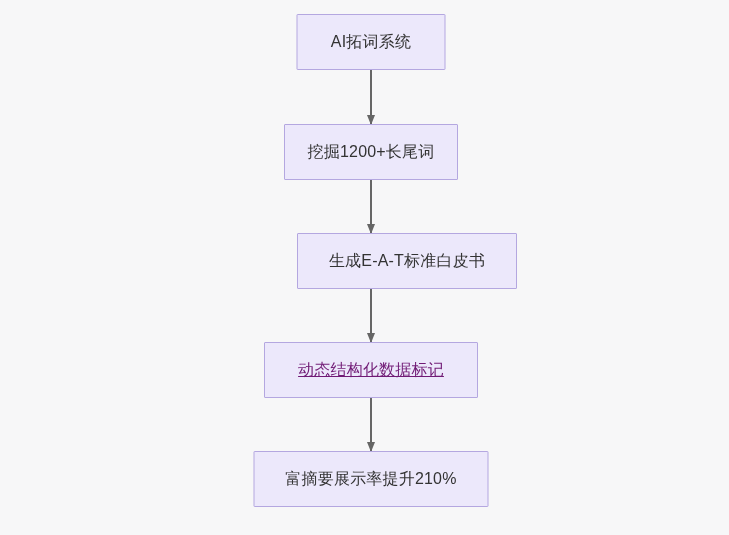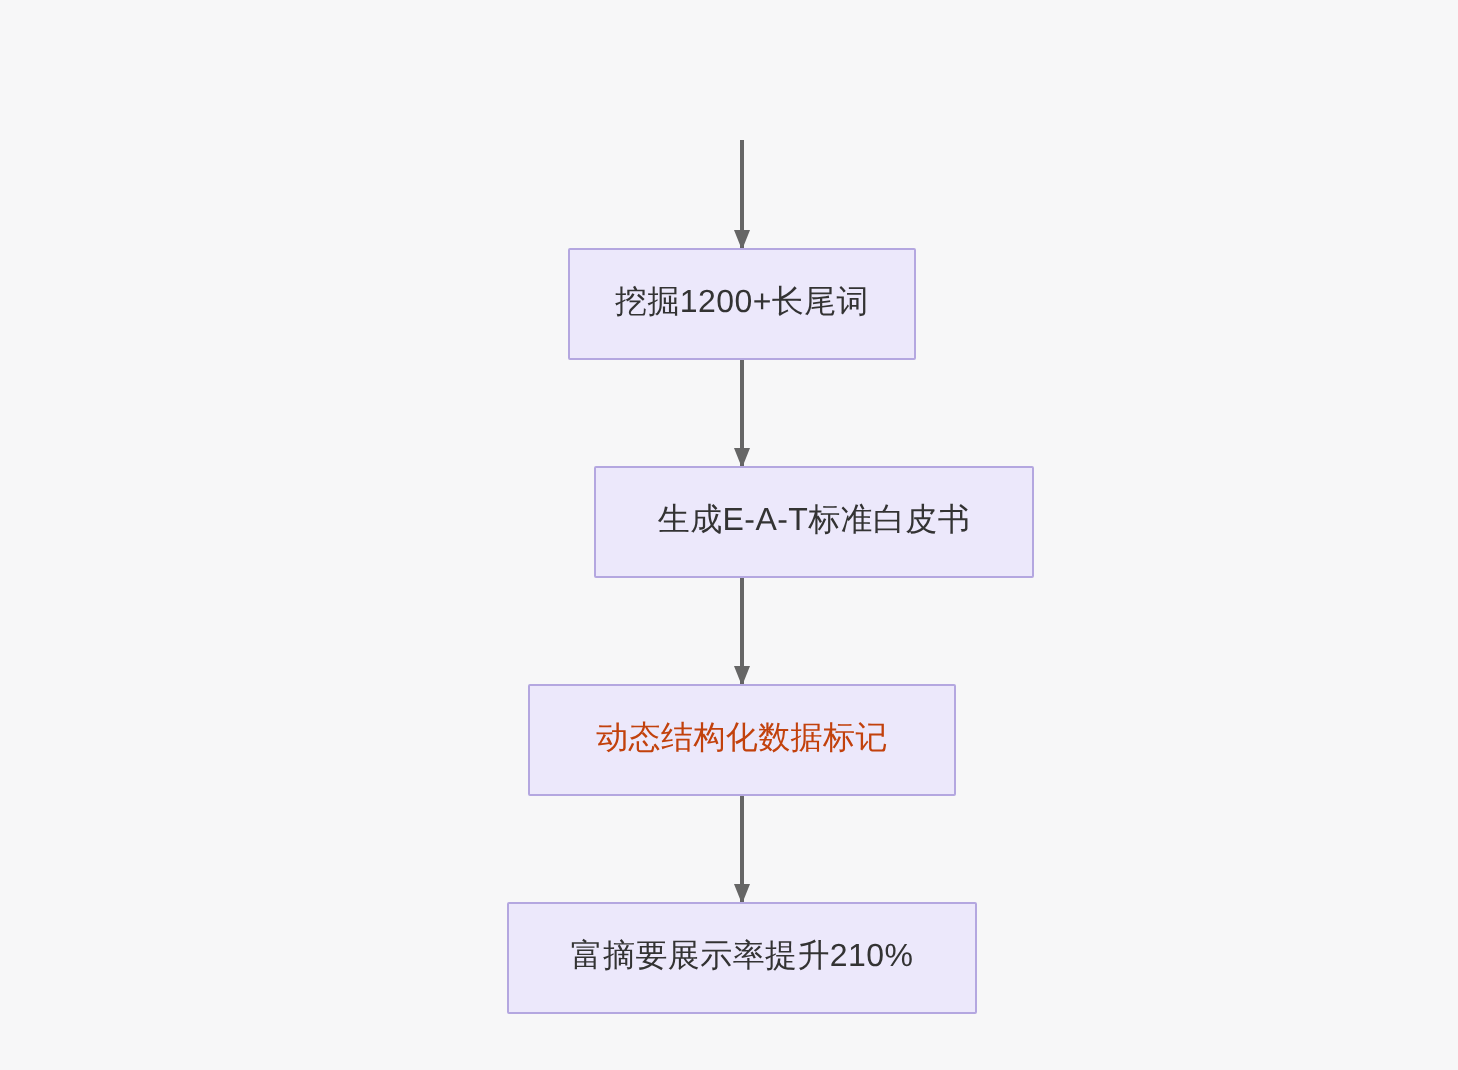--- a/index.html
+++ b/index.html
@@ -56,18 +56,19 @@
       </marker>
     </defs>
     <g id="edges-group">
         <line x1="371" y1="70" x2="371" y2="124" stroke="#666666" stroke-width="2" marker-end="url(#arrowhead)"></line>
         <line x1="371" y1="180" x2="371" y2="233" stroke="#666666" stroke-width="2" marker-end="url(#arrowhead)"></line>
         <line x1="371" y1="289" x2="371" y2="342" stroke="#666666" stroke-width="2" marker-end="url(#arrowhead)"></line>
         <line x1="371" y1="398" x2="371" y2="451" stroke="#666666" stroke-width="2" marker-end="url(#arrowhead)"></line>
       </g>
   </svg>
 
+  <div class="node" style="left: 371px; top: 14px; width: 149px; background: rgb(236, 232, 251); border-color: rgb(180, 167, 224); color: rgb(51, 51, 51);">AI拓词系统</div>
   <div class="node" style="left: 371px; top: 124px; width: 174px; background: rgb(236, 232, 251); border-color: rgb(180, 167, 224); color: rgb(51, 51, 51);">挖掘1200+长尾词</div>
   <div class="node" style="left: 371px; top: 233px; width: 220px; background: rgb(236, 232, 251); border-color: rgb(180, 167, 224); color: rgb(51, 51, 51); margin-left: 36px;">生成E-A-T标准白皮书</div>
-  <div class="node" style="left: 371px; top: 342px; width: 214px; background: rgb(236, 232, 251); border-color: rgb(180, 167, 224); color: #c2410c;">动态结构化数据标记</div>
+  <div class="node" style="left: 371px; top: 342px; width: 214px; background: rgb(236, 232, 251); border-color: rgb(180, 167, 224); color: #701a75; text-decoration: underline;">动态结构化数据标记</div>
   <div class="node" style="left: 371px; top: 451px; width: 235px; background: rgb(236, 232, 251); border-color: rgb(180, 167, 224); color: rgb(51, 51, 51);">富摘要展示率提升210%</div>
 
 </div>
 
 </body></html>

